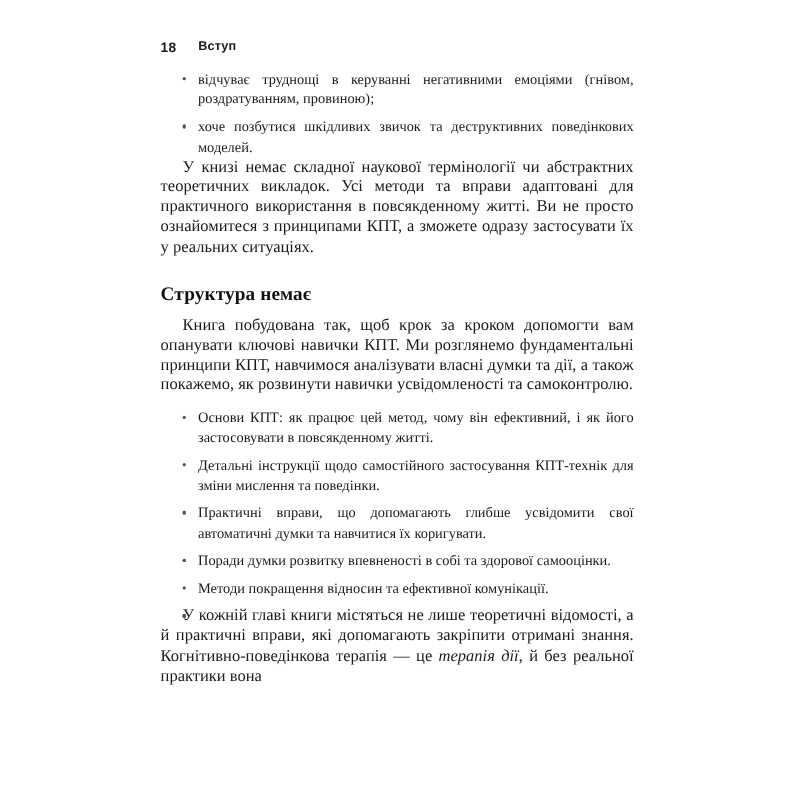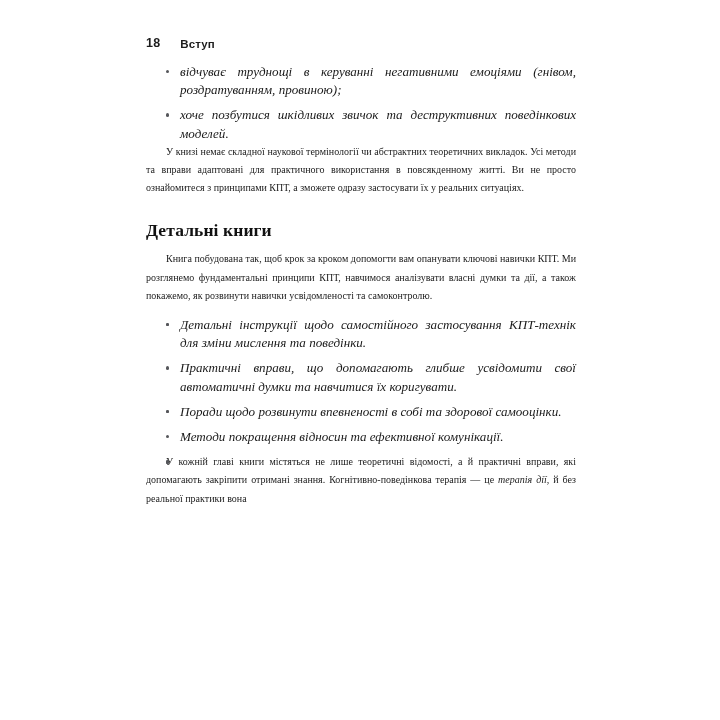--- a/index.html
+++ b/index.html
@@ -18,21 +18,21 @@
     color: #1a1a1a;
     box-sizing: border-box;
   }
 
   
   .running-head {
     position: absolute;
     left: 146px;
     top: 36px;
     display: flex;
-    align-items: flex-end;
+    align-items: flex-start;
     gap: 20px;
     font-family: "Liberation Sans", "DejaVu Sans", sans-serif;
     color: #1d1d1d;
   }
   .folio {
     font-size: 12.5px;
     font-weight: 700;
     letter-spacing: 0.2px;
   }
   .head-title {
@@ -44,21 +44,21 @@
   
   .column {
     position: absolute;
     left: 146px;
     top: 60px;
     width: 430px;
   }
 
   p.body {
     margin: 0;
-    font-size: 10px;
+    font-size: 15px;
     line-height: 18.2px;
     text-align: justify;
     text-justify: inter-word;
     hyphens: manual;
     color: #1a1a1a;
   }
   p.body.indent {
     text-indent: 20px;
   }
 
@@ -73,21 +73,20 @@
   }
   ul.bullets li {
     position: relative;
     padding-left: 34px;
     margin-bottom: 7px;
     font-size: 13.1px;
     line-height: 18.2px;
     text-align: justify;
     text-justify: inter-word;
     color: #1a1a1a;
-    font-style: italic;
   }
   ul.bullets li:last-child { margin-bottom: 0; }
   ul.bullets li .dot {
     position: absolute;
     left: 20px;
     top: 7px;
     width: 3.4px;
     height: 3.4px;
     border-radius: 50%;
     background: #55565a;
@@ -135,43 +134,44 @@
       </li>
       <li>
         <span class="dot"></span>
         <span>хоче позбутися шкідливих звичок та деструктивних поведінкових моделей.</span>
       </li>
     </ul>
 
     <p class="body indent gap-after-list">У книзі немає складної наукової термінології чи абстрактних теоретичних викладок. Усі методи та вправи адаптовані для практичного використання в повсякденному житті. Ви не просто ознайомитеся з принципами КПТ, а зможете одразу застосувати їх у реальних ситуаціях.</p>
 
     <div class="heading-wrap">
-      <h2 class="section-heading">Детальні книги</h2>
+      <h2 class="section-heading">Структура немає</h2>
     </div>
 
     <p class="body indent">Книга побудована так, щоб крок за кроком допомогти вам опанувати ключові навички КПТ. Ми розглянемо фундаментальні принципи КПТ, навчимося аналізувати власні думки та дії, а також покажемо, як розвинути навички усвідомленості та самоконтролю.</p>
 
     <ul class="bullets list-main">
       <li>
         <span class="dot"></span>
+        <span>Основи КПТ: як працює цей метод, чому він ефективний, і як його застосовувати в повсякденному житті.</span>
       </li>
       <li>
         <span class="dot"></span>
         <span>Детальні інструкції щодо самостійного застосування КПТ-технік для зміни мислення та поведінки.</span>
       </li>
       <li>
         <span class="dot"></span>
         <span>Практичні вправи, що допомагають глибше усвідомити свої автоматичні думки та навчитися їх коригувати.</span>
       </li>
       <li>
         <span class="dot"></span>
       </li>
       <li>
         <span class="dot"></span>
-        <span>Поради щодо розвинути впевненості в собі та здорової самооцінки.</span>
+        <span>Поради думки розвитку впевненості в собі та здорової самооцінки.</span>
       </li>
       <li>
         <span class="dot"></span>
         <span>Методи покращення відносин та ефективної комунікації.</span>
       </li>
       <li>
         <span class="dot"></span>
       </li>
       <li>
         <span class="dot"></span>

